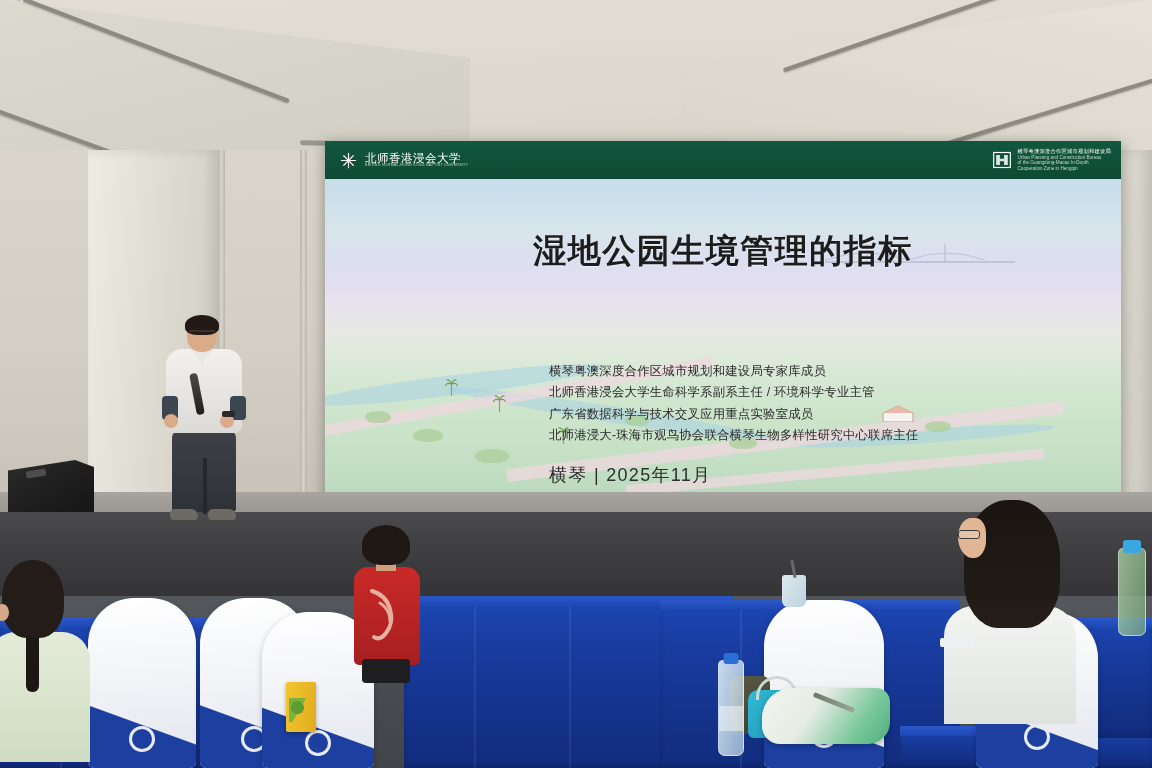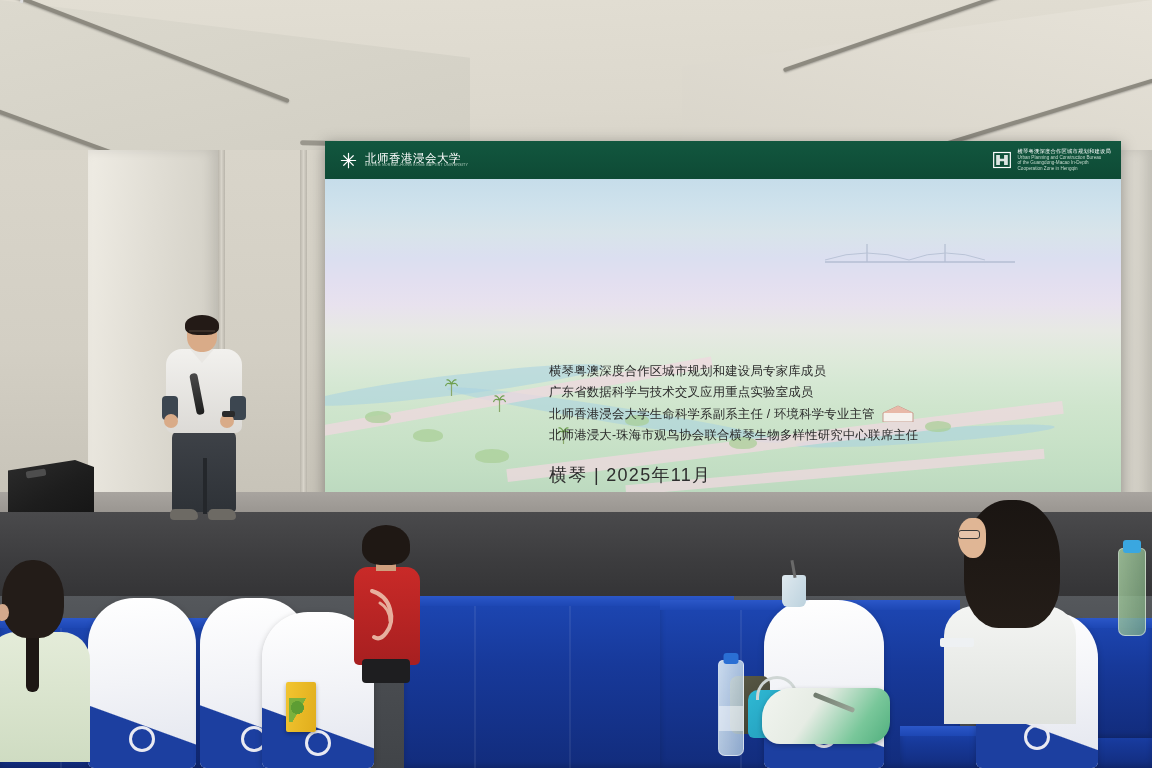--- a/index.html
+++ b/index.html
@@ -506,27 +506,28 @@
       <div class="bush" style="left:600px; top:242px; width:26px; height:11px;"></div>
 
       <div class="house">
         <svg viewBox="0 0 34 17" width="34" height="17">
           <path d="M2 17 L2 8 L17 1 L32 8 L32 17 Z" fill="#f6f2ee" stroke="#c49a8c" stroke-width="1"></path>
           <path d="M2 8 L17 1 L32 8" fill="#e8b9a8"></path>
         </svg>
       </div>
 
       <div class="slide-title">
+        <div>湿地公园生境管理的指标</div>
       </div>
 
 
       <div class="credentials">
         <div>横琴粤澳深度合作区城市规划和建设局专家库成员</div>
+        <div>北师香港浸会大学生命科学系副系主任 / 环境科学专业主管</div>
         <div>广东省数据科学与技术交叉应用重点实验室成员</div>
-        <div>北师香港浸会大学生命科学系副系主任 / 环境科学专业主管</div>
         <div>北师港浸大-珠海市观鸟协会联合横琴生物多样性研究中心联席主任</div>
       </div>
 
       <div class="venue-line">
         <span>横琴</span>
         <span>|</span>
         <span>2025年11月</span>
       </div>
     </div>
 

